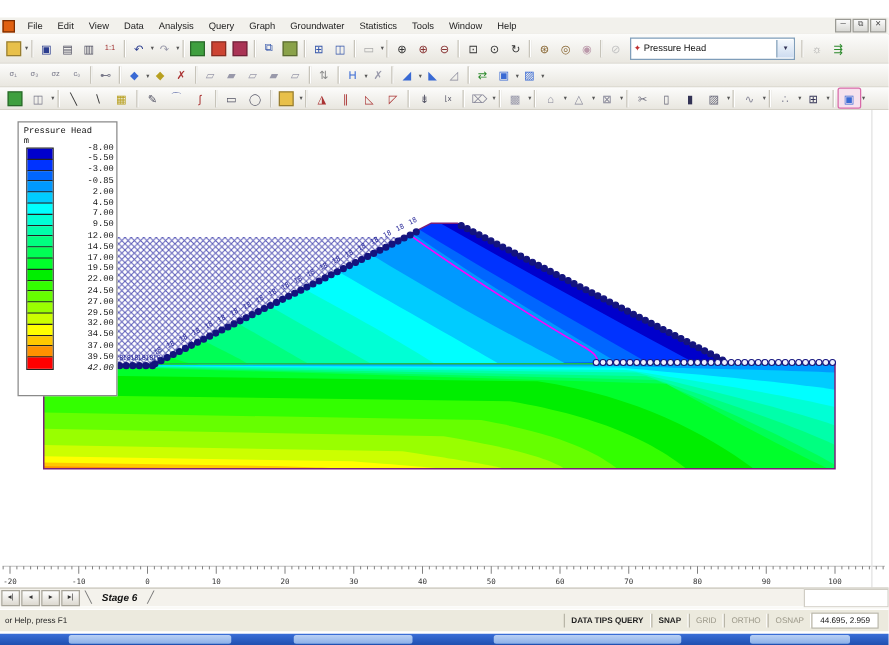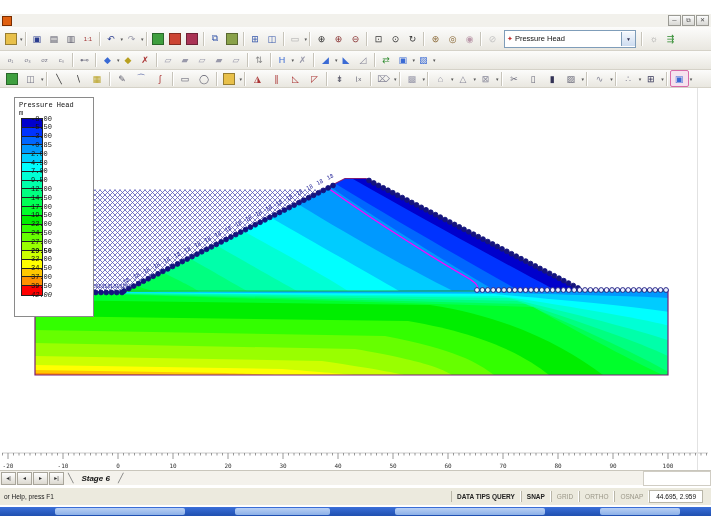--- a/index.html
+++ b/index.html
@@ -48,21 +48,21 @@
   .client-right-line{position:absolute;left:697px;top:0;width:1px;height:382px;background:#e2e2e2;}
   
   #legend{position:absolute;left:14px;top:9px;width:80px;height:220px;background:#fff;
     border:1px solid #8a8a8a;box-sizing:border-box;font-family:"Liberation Mono","DejaVu Sans Mono",monospace;}
   #legend .ltitle{font-size:7px;color:#111;margin:3px 0 0 4px;white-space:nowrap;}
   #legend .lunit{font-size:7px;color:#111;margin:0 0 1px 4px;}
   .lbody{position:relative;margin-left:6px;}
   .swcol{position:absolute;left:0;top:0;width:22px;border:1px solid #222;box-sizing:border-box;}
   .sw{width:100%;height:8.8px;border-bottom:1px solid #222;box-sizing:border-box;}
   .sw:last-child{border-bottom:none;}
-  .lval{position:absolute;left:10px;width:44px;font-size:7px;color:#111;line-height:7px;}
+  .lval{position:absolute;left:26px;width:44px;text-align:right;font-size:7px;color:#111;line-height:7px;}
   
   .tabbar{position:absolute;left:0;top:470px;width:711px;height:14px;background:#f4f2ec;
     border-top:1px solid #c9c6bc;display:flex;align-items:center;font-size:7px;}
   .tnav{width:13px;height:11px;margin-left:1px;text-align:center;line-height:10px;font-size:6px;color:#333;
     background:linear-gradient(#fefefe,#dcd9d0);border:1px solid #a8a59a;}
   .stagetab{display:flex;align-items:center;margin-left:4px;color:#111;}
   .slant{color:#777;font-size:9px;}
   .stagelabel{font-weight:bold;font-style:italic;font-size:8px;padding:0 8px;}
   .tabwhite{margin-left:auto;width:66px;height:13px;background:#fff;border:1px solid #d0cdc4;}
   
@@ -80,20 +80,34 @@
   text{font-family:"DejaVu Sans Mono","Liberation Mono",monospace;}
 </style>
 </head>
 <body>
 
 <div id="app">
 
 
   <div class="menubar">
     <span class="menuicon"></span>
+    <span id="menu-items" style="display:flex;">
+        <span class="menu-item">File</span>
+        <span class="menu-item">Edit</span>
+        <span class="menu-item">View</span>
+        <span class="menu-item">Data</span>
+        <span class="menu-item">Analysis</span>
+        <span class="menu-item">Query</span>
+        <span class="menu-item">Graph</span>
+        <span class="menu-item">Groundwater</span>
+        <span class="menu-item">Statistics</span>
+        <span class="menu-item">Tools</span>
+        <span class="menu-item">Window</span>
+        <span class="menu-item">Help</span>
+      </span>
     <span class="mdibtns">
       <span class="mdibtn">─</span>
       <span class="mdibtn">⧉</span>
       <span class="mdibtn">✕</span>
     </span>
   </div>
 
   <div id="tb1" class="toolbar">
       <span class="tbi">
         <span class="bgsq" style="background: rgb(232, 192, 74);"></span>
@@ -807,21 +821,21 @@
           <div class="lval" style="top: 41.5px;">4.50</div>
           <div class="lval" style="top: 50.3px;">7.00</div>
           <div class="lval" style="top: 59.1px;">9.50</div>
           <div class="lval" style="top: 67.9px;">12.00</div>
           <div class="lval" style="top: 76.7px;">14.50</div>
           <div class="lval" style="top: 85.5px;">17.00</div>
           <div class="lval" style="top: 94.3px;">19.50</div>
           <div class="lval" style="top: 103.1px;">22.00</div>
           <div class="lval" style="top: 111.9px;">24.50</div>
           <div class="lval" style="top: 120.7px;">27.00</div>
-          <div class="lval" style="top: 129.5px; font-weight: bold;">29.50</div>
+          <div class="lval" style="top: 129.5px;">29.50</div>
           <div class="lval" style="top: 138.3px;">32.00</div>
           <div class="lval" style="top: 147.1px;">34.50</div>
           <div class="lval" style="top: 155.9px;">37.00</div>
           <div class="lval" style="top: 164.7px;">39.50</div>
           <div class="lval" style="top: 173.5px; font-style: italic;">42.00</div>
         </div>
     </div>
     <div class="client-right-line"></div>
   </div>
 

